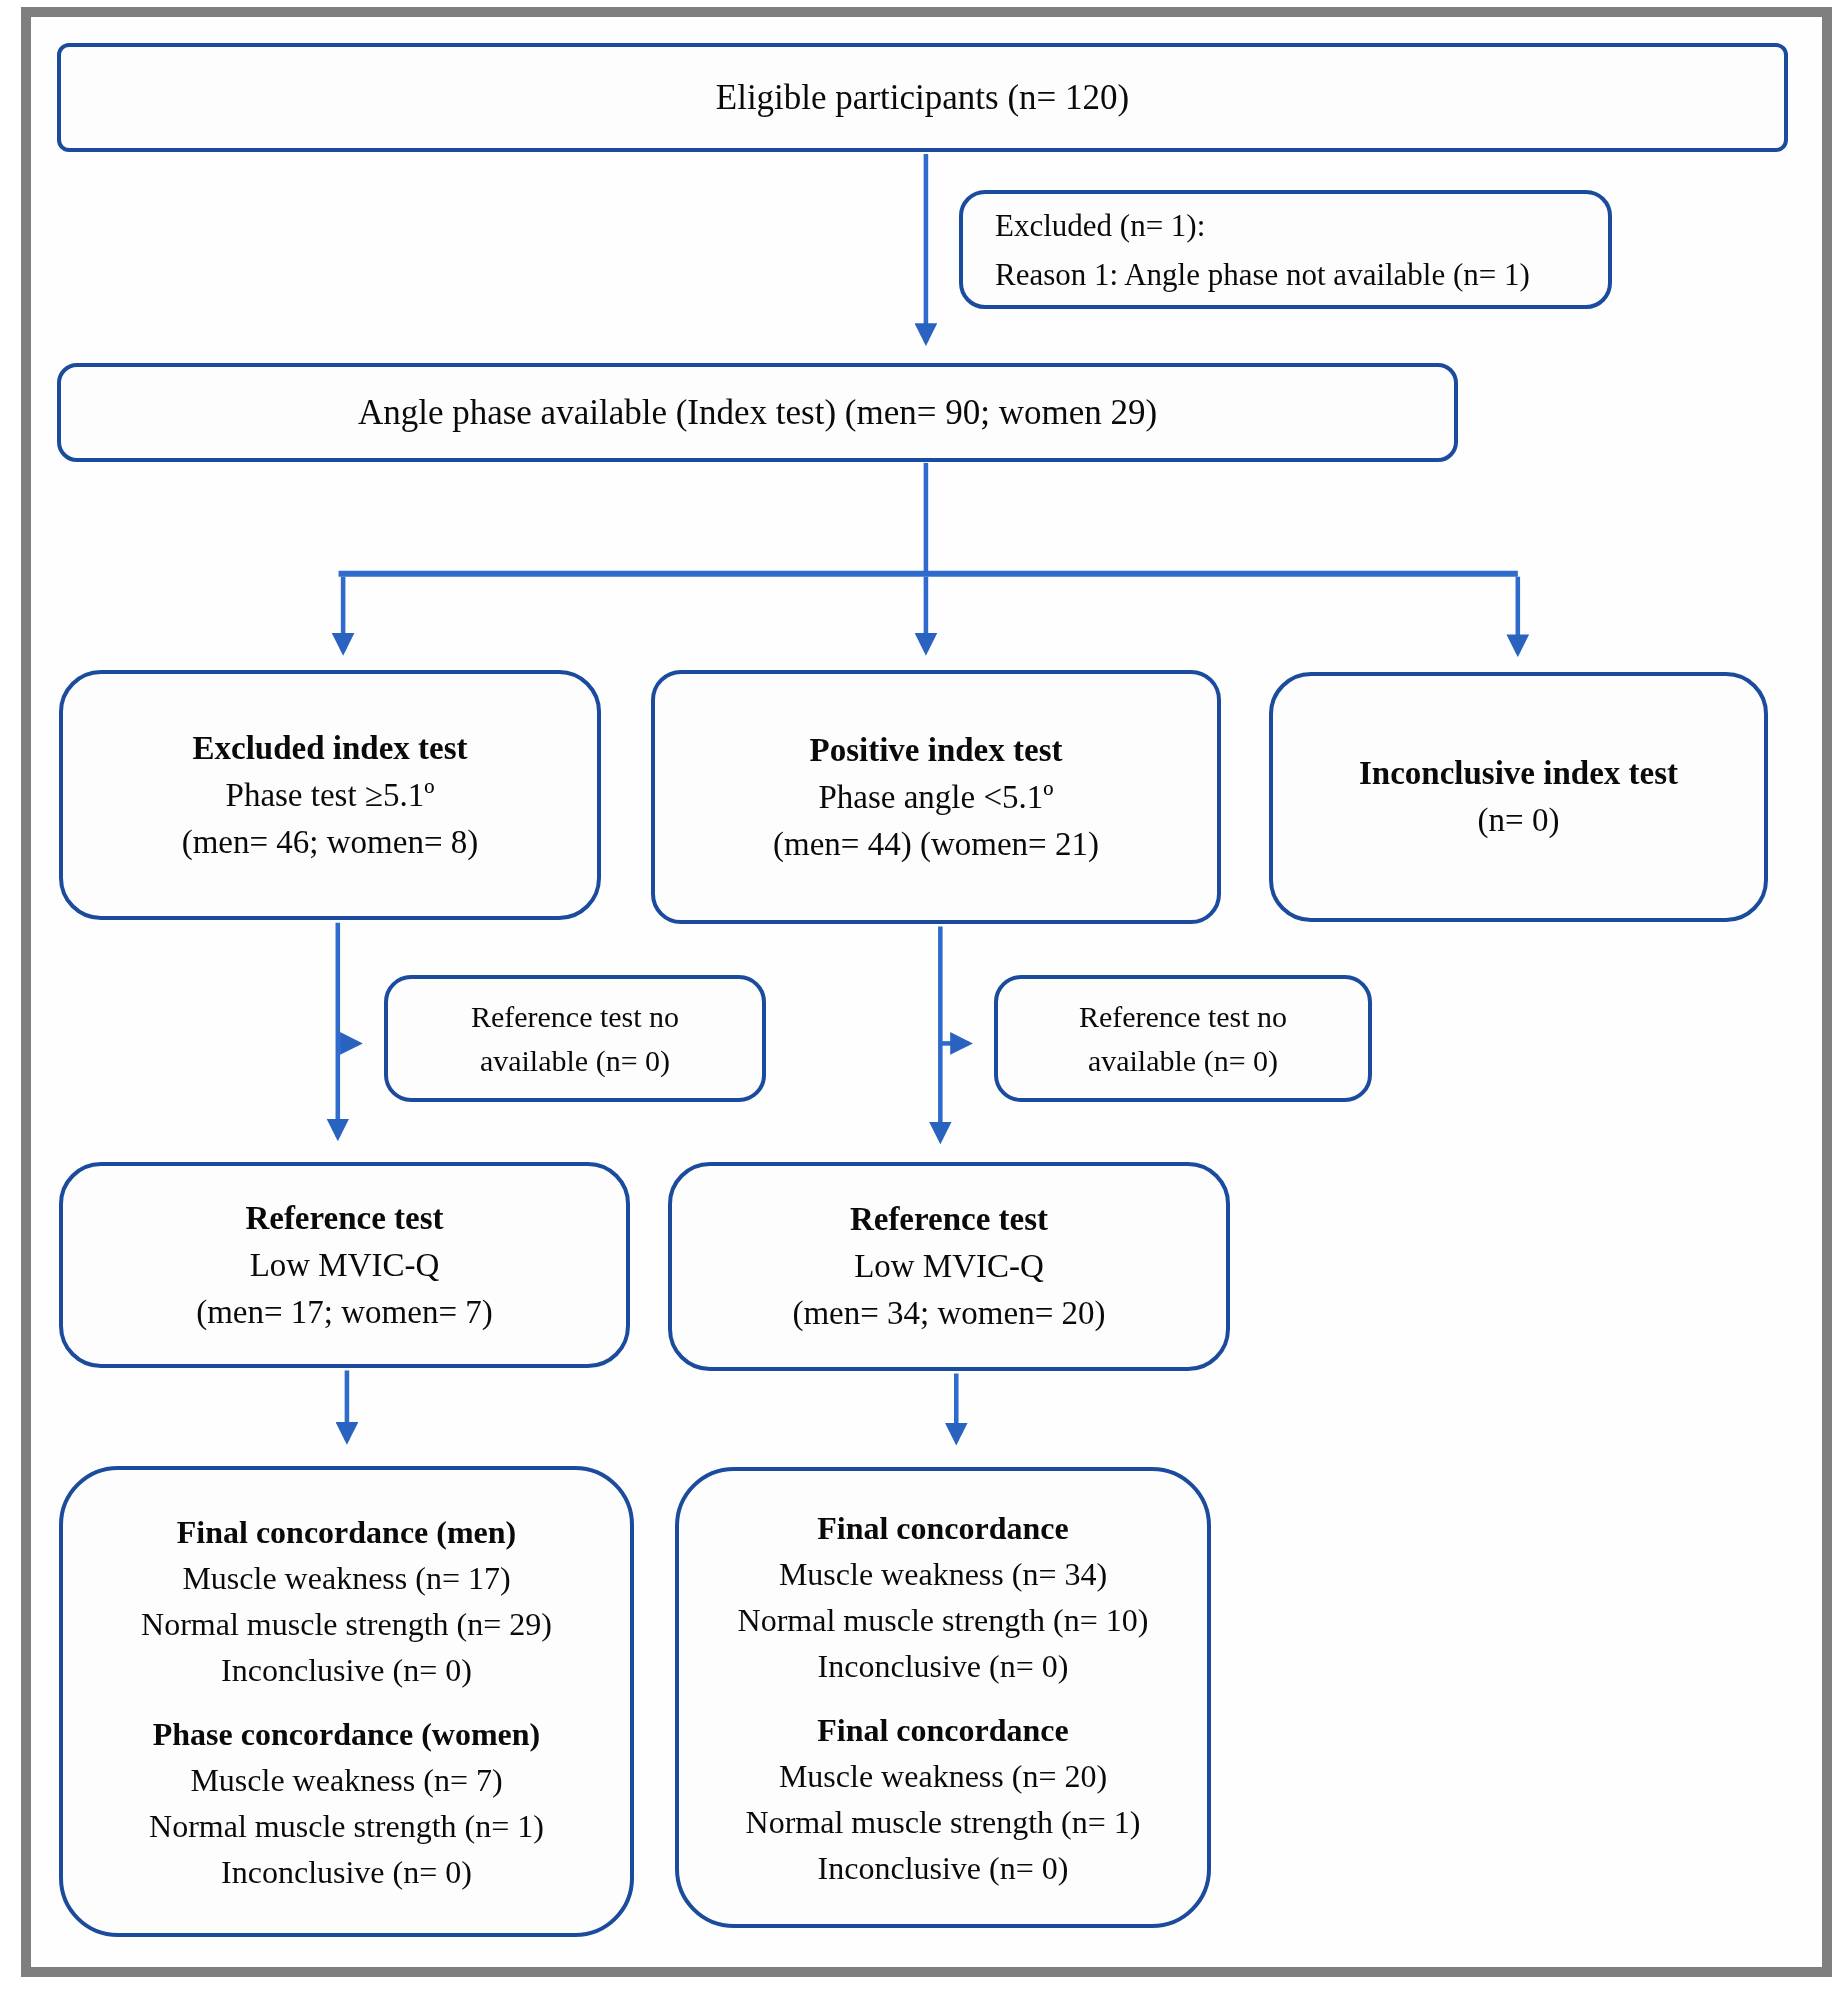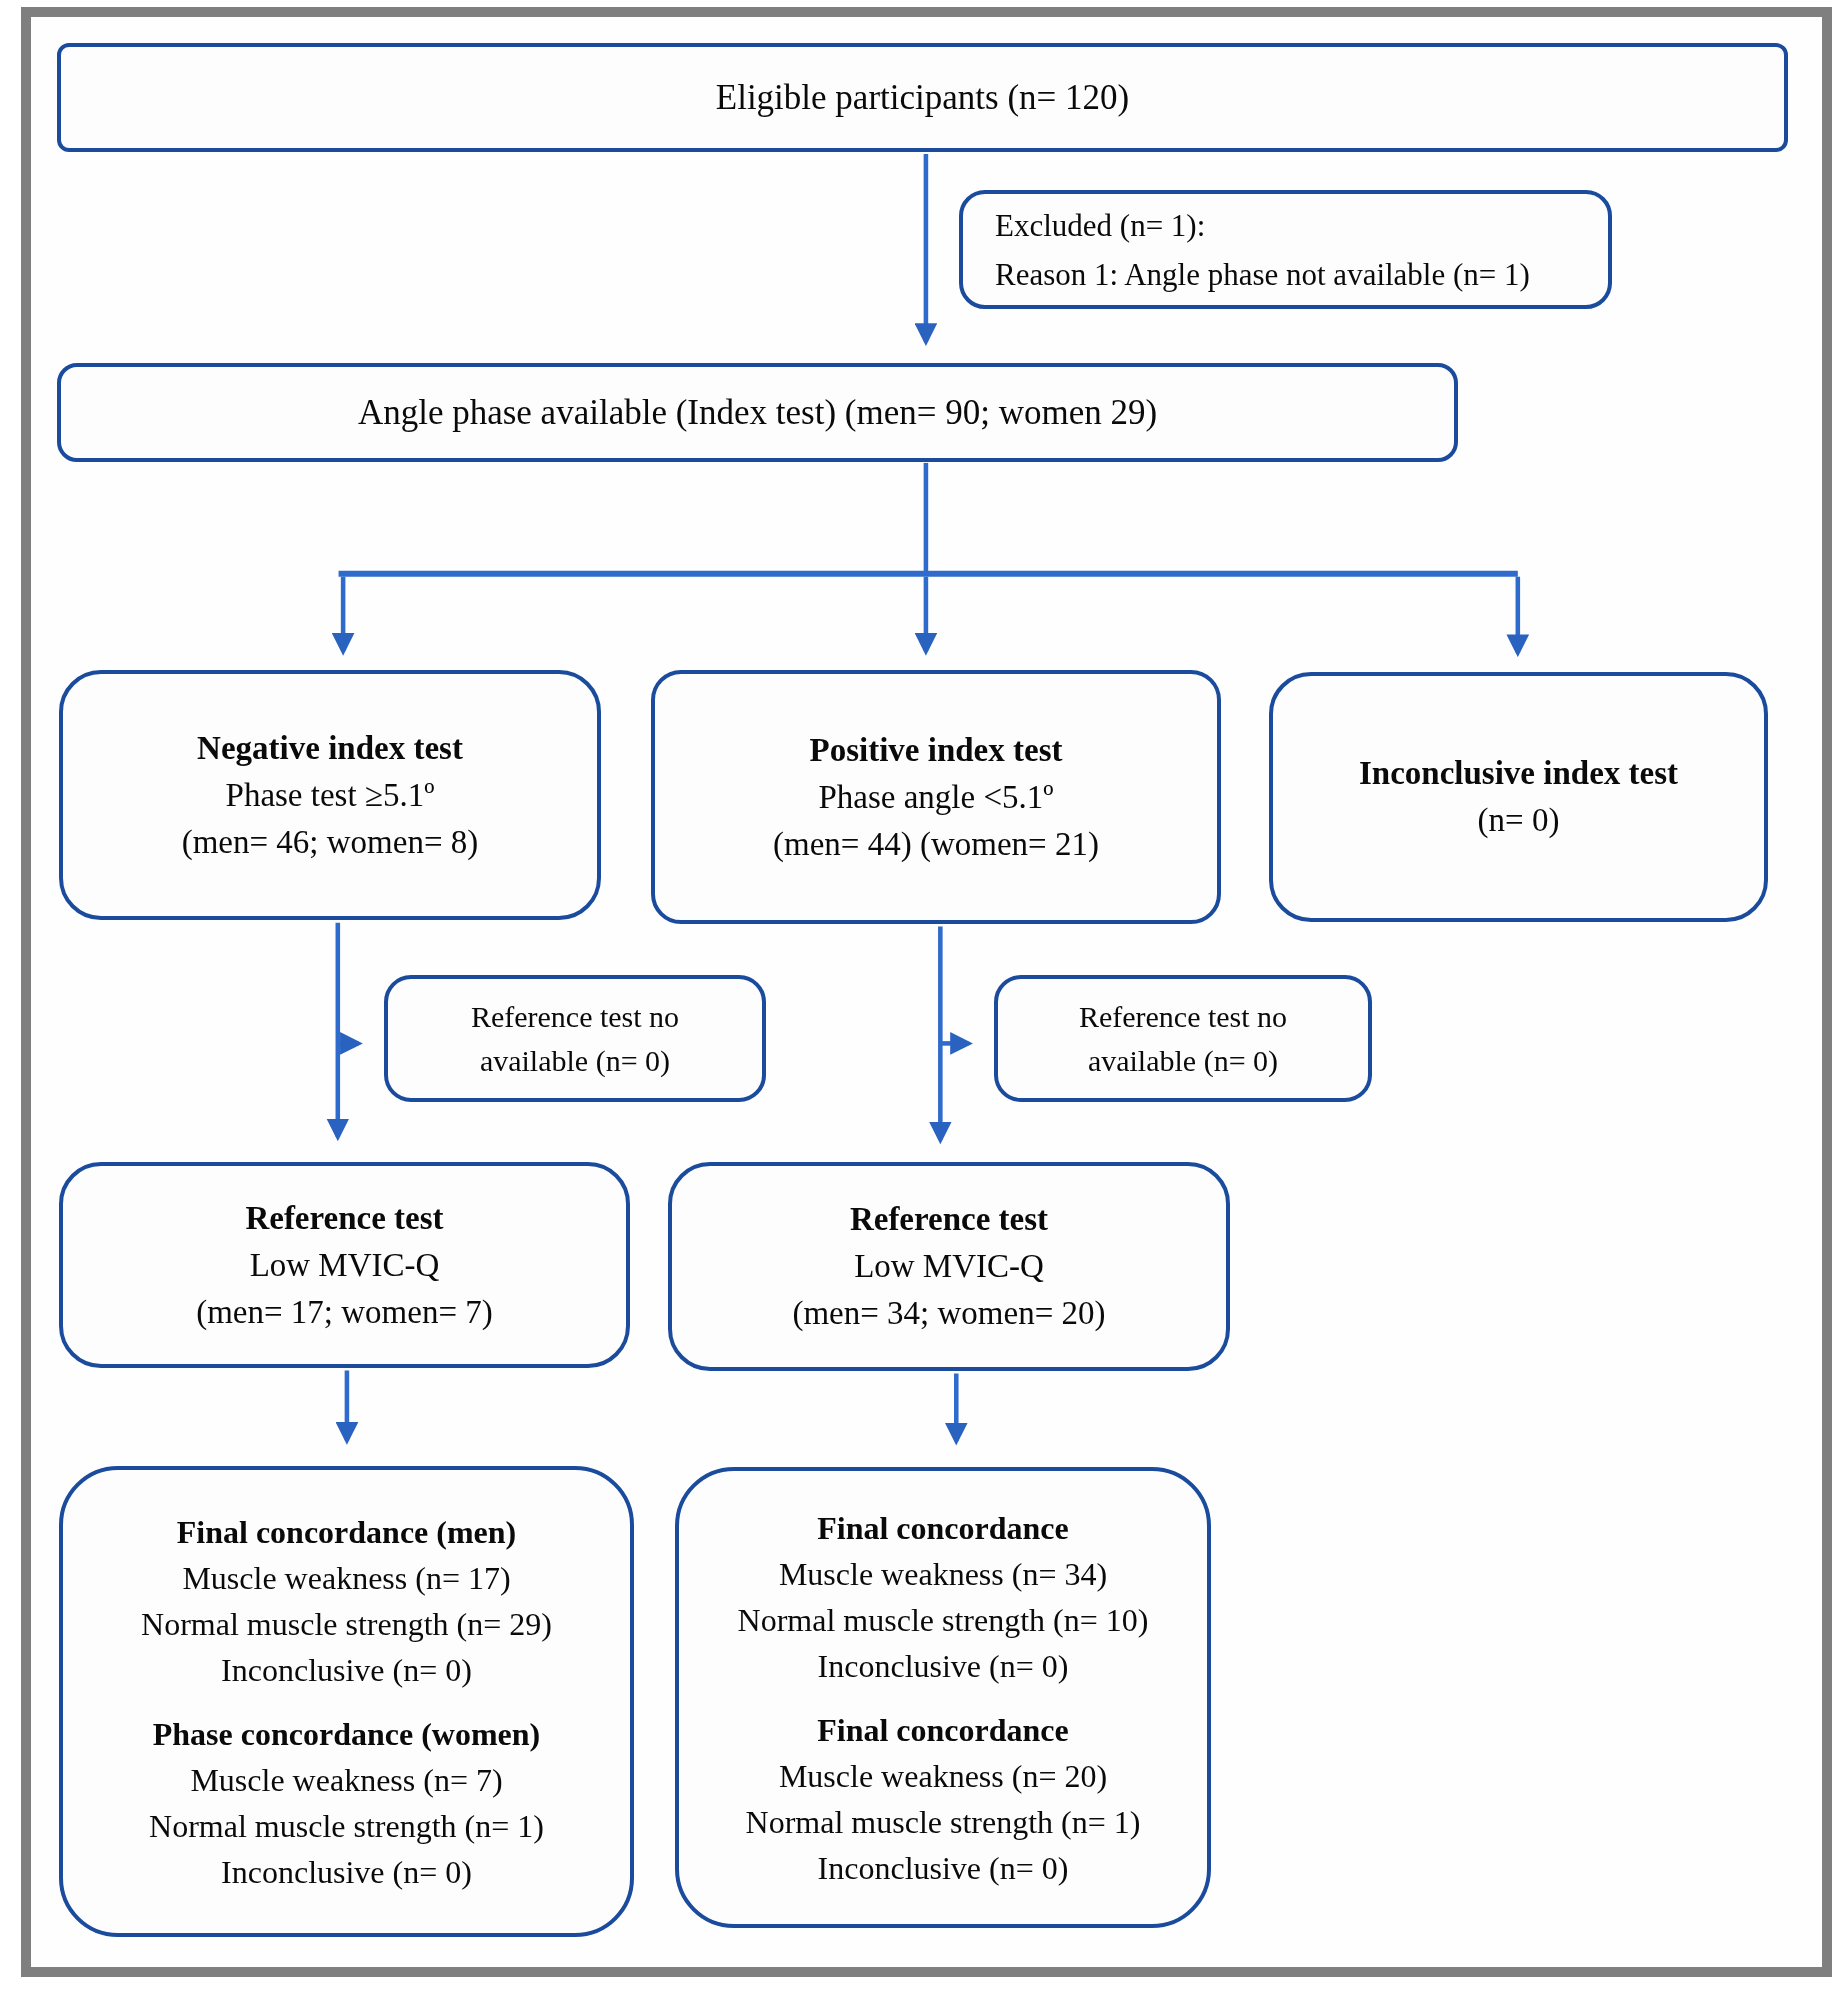--- a/index.html
+++ b/index.html
@@ -89,21 +89,21 @@
   <div class="node box-excluded left-align">
     <div class="t">Excluded (n= 1):</div>
     <div class="t">Reason 1: Angle phase not available (n= 1)</div>
   </div>
 
   <div class="node box-angle">
     <div class="t">Angle phase available (Index test) (men= 90; women 29)</div>
   </div>
 
   <div class="node box-negative">
-    <div class="t bold">Negative index test</div>
+    <div class="t bold">Excluded index test</div>
     <div class="t">Phase test ≥5.1º</div>
     <div class="t">(men= 46; women= 8)</div>
   </div>
 
   <div class="node box-positive">
     <div class="t bold">Positive index test</div>
     <div class="t">Phase angle &lt;5.1º</div>
     <div class="t">(men= 44) (women= 21)</div>
   </div>
 

